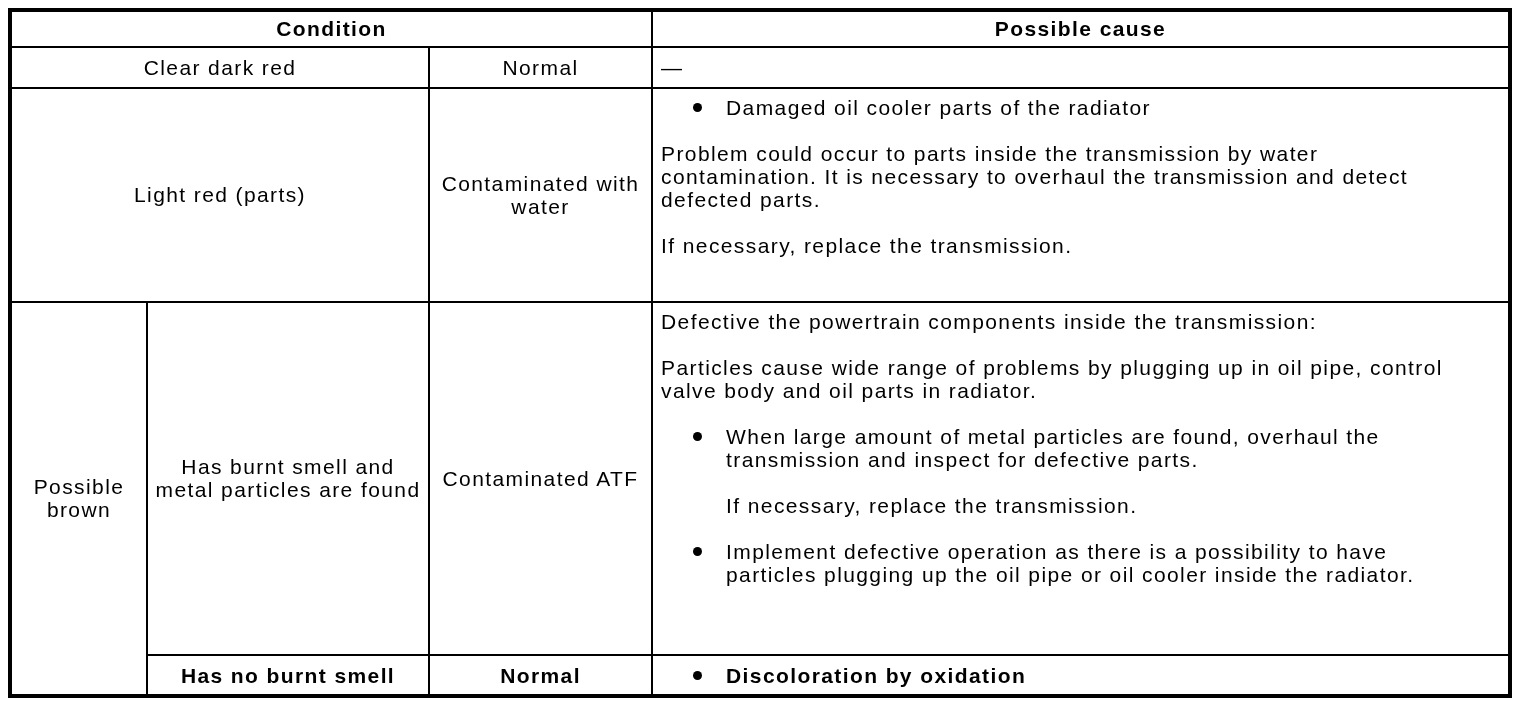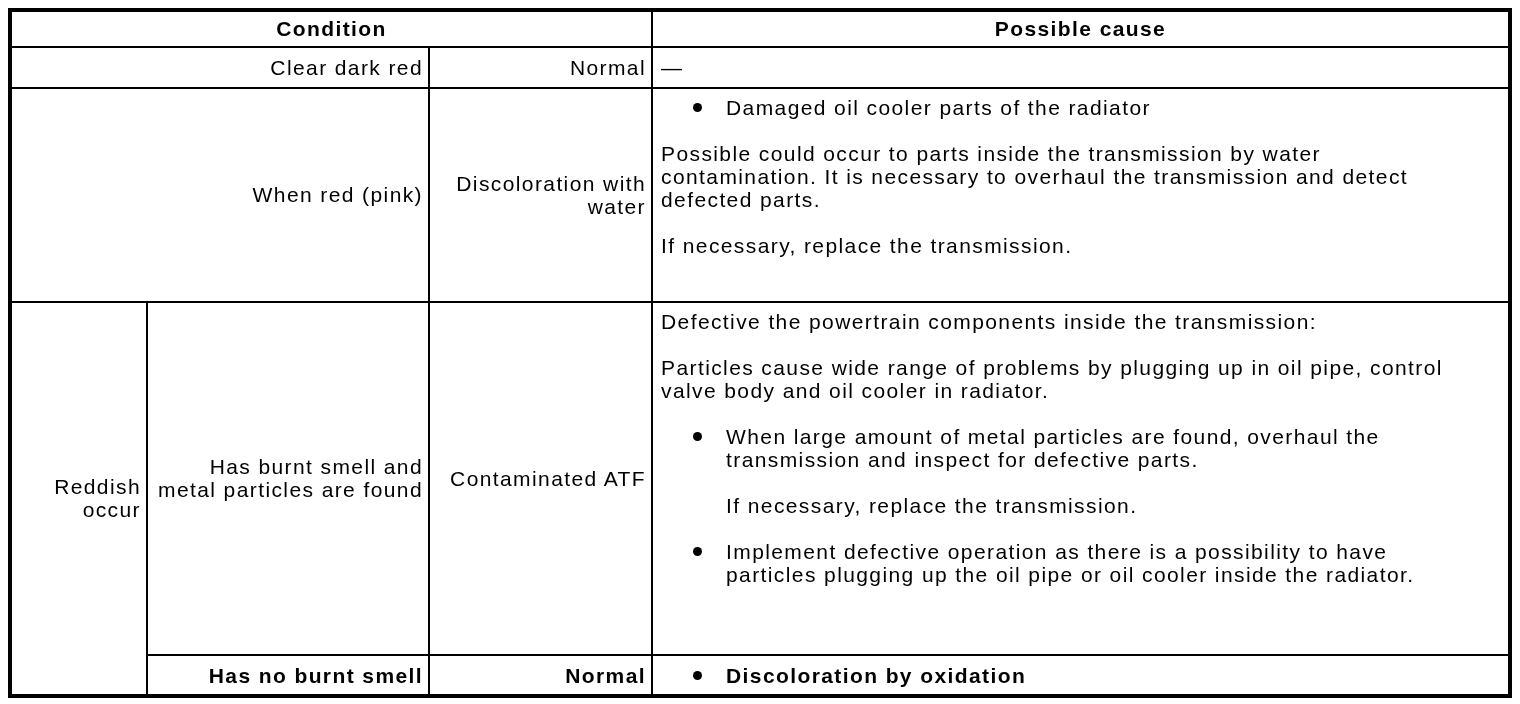--- a/index.html
+++ b/index.html
@@ -32,21 +32,21 @@
   }
   th {
     font-weight: 700;
     letter-spacing: 1.4px;
   }
   tr.hdr    { height: 36px; }
   tr.r1     { height: 41px; }
   tr.r2     { height: 209px; }
   tr.r3     { height: 347px; }
   tr.r4     { height: 40px; font-weight: bold; }
-  td.cond, td.state { vertical-align: middle; text-align: right; }
+  td.cond, td.state { vertical-align: middle; text-align: center; }
   td.cause {
     vertical-align: top;
     padding: 7px 50px 4px 8px;
     text-align: left;
   }
   td.cause.mid { vertical-align: middle; padding-top: 2px; padding-bottom: 2px; }
   .blk { margin: 0 0 23px 0; }
   .blk:last-child { margin-bottom: 0; }
   .blk.bullet { position: relative; padding-left: 65px; }
   .blk.bullet .dot {
@@ -73,35 +73,35 @@
       <th>Possible cause</th>
     </tr>
     <tr class="r1">
       <td class="cond" colspan="2">Clear dark red</td>
       <td class="state">Normal</td>
       <td class="cause mid">
             <div class="blk para">—</div>
           </td>
     </tr>
     <tr class="r2">
-      <td class="cond" colspan="2">When red (pink)</td>
-      <td class="state">Discoloration with water</td>
+      <td class="cond" colspan="2">Light red (parts)</td>
+      <td class="state">Contaminated with water</td>
       <td class="cause">
             <div class="blk bullet"><span class="dot"></span><span>Damaged oil cooler parts of the radiator</span></div>
-            <div class="blk para">Possible could occur to parts inside the transmission by water contamination. It is necessary to overhaul the transmission and detect defected parts.</div>
+            <div class="blk para">Problem could occur to parts inside the transmission by water contamination. It is necessary to overhaul the transmission and detect defected parts.</div>
             <div class="blk para">If necessary, replace the transmission.</div>
           </td>
     </tr>
     <tr class="r3">
-      <td class="cond" rowspan="2">Reddish occur</td>
+      <td class="cond" rowspan="2">Possible brown</td>
       <td class="cond">Has burnt smell and metal particles are found</td>
       <td class="state">Contaminated ATF</td>
       <td class="cause">
             <div class="blk para">Defective the powertrain components inside the transmission:</div>
-            <div class="blk para">Particles cause wide range of problems by plugging up in oil pipe, control valve body and oil cooler in radiator.</div>
+            <div class="blk para">Particles cause wide range of problems by plugging up in oil pipe, control valve body and oil parts in radiator.</div>
             <div class="blk bullet"><span class="dot"></span><span>When large amount of metal particles are found, overhaul the transmission and inspect for defective parts.</span></div>
             <div class="blk indent">If necessary, replace the transmission.</div>
             <div class="blk bullet"><span class="dot"></span><span>Implement defective operation as there is a possibility to have particles plugging up the oil pipe or oil cooler inside the radiator.</span></div>
           </td>
     </tr>
     <tr class="r4">
       <td class="cond">Has no burnt smell</td>
       <td class="state">Normal</td>
       <td class="cause mid">
             <div class="blk bullet"><span class="dot"></span><span>Discoloration by oxidation</span></div>

